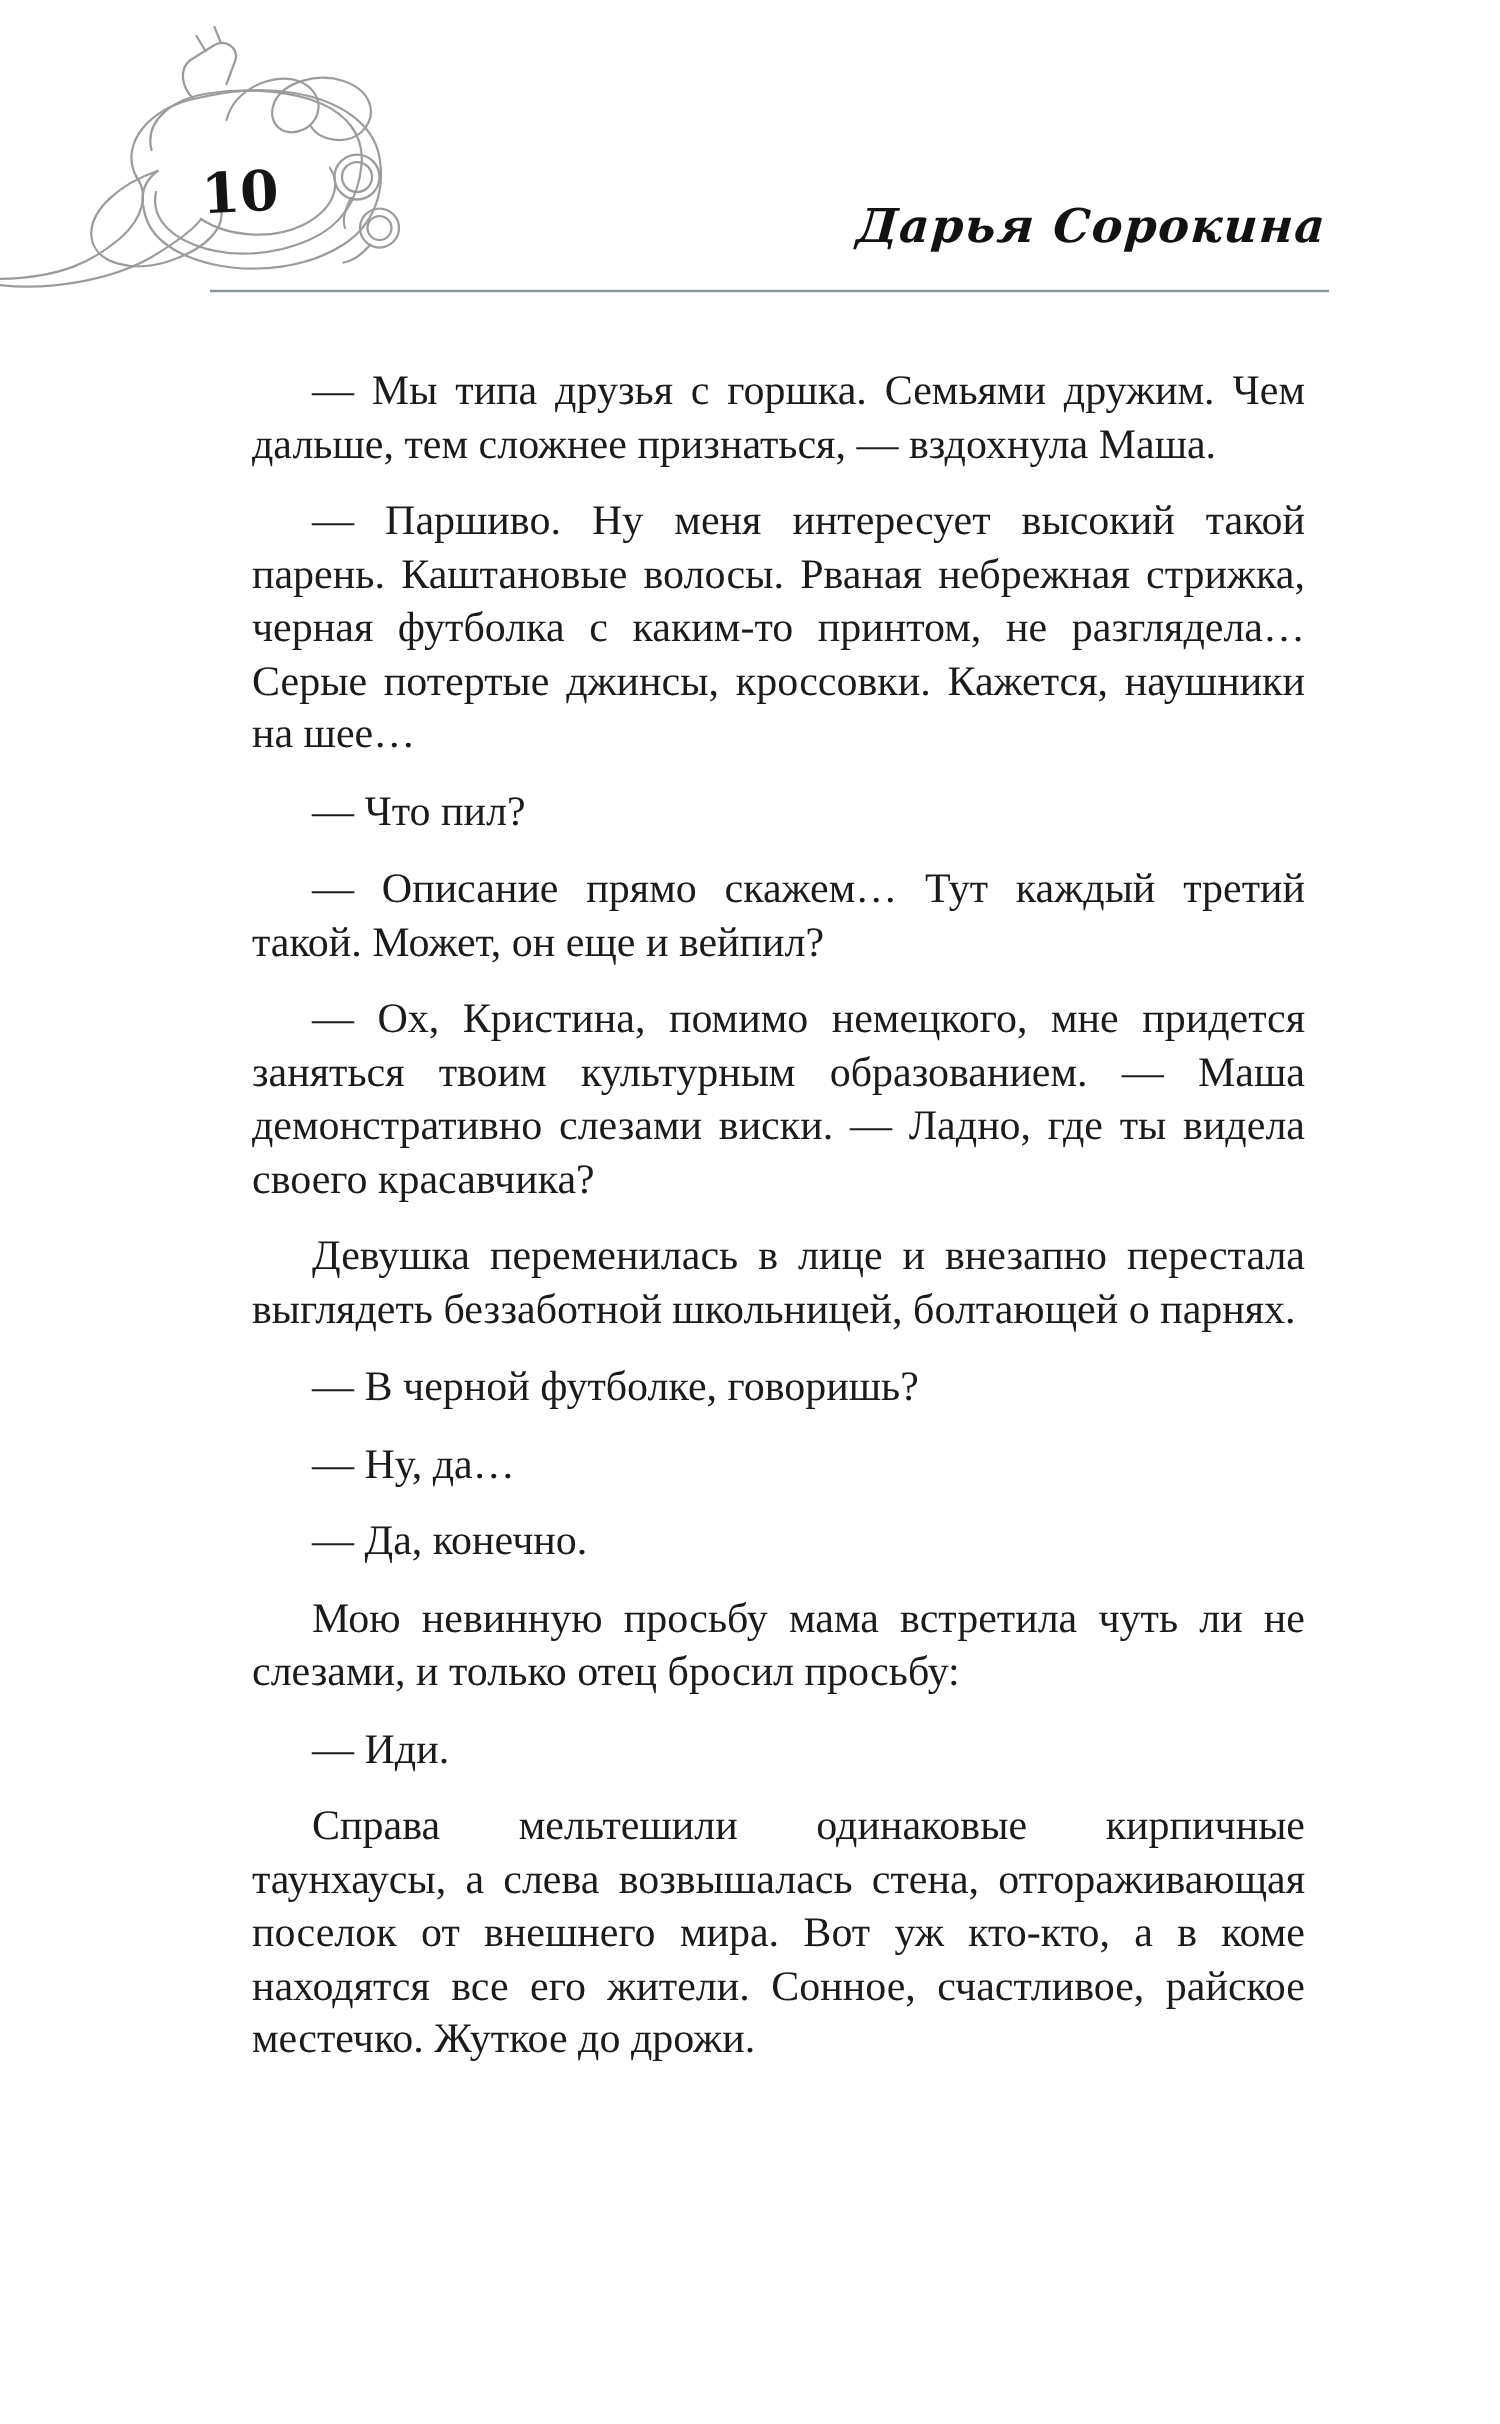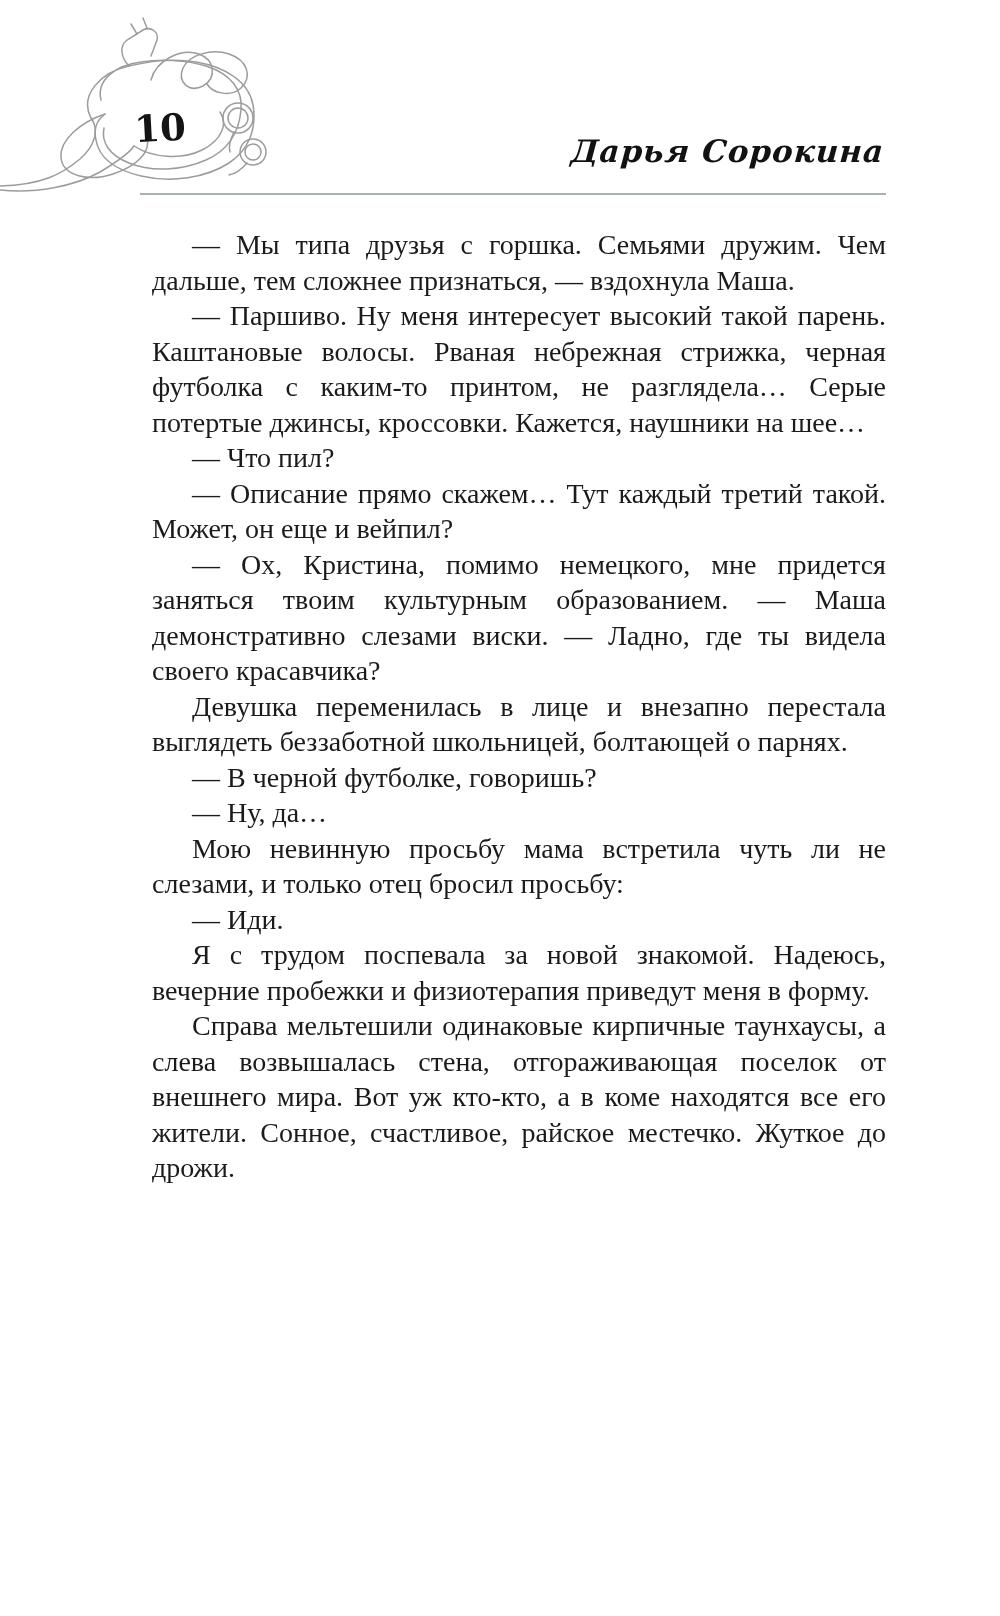--- a/index.html
+++ b/index.html
@@ -52,21 +52,21 @@
     position:absolute;
     left:152px; top:227px;
     width:734px;
     font-size:28px;
     line-height:35.5px;
     color:var(--text-color);
     text-align:justify;
     text-align-last:left;
   }
   .body-text p{
-    margin:0;
+    margin:16px;
     padding:0;
     text-indent:40px;
   }
 </style>
 </head>
 <body>
 
 <div class="page">
 
   <svg class="header-art" viewBox="0 0 1000 215" xmlns="http://www.w3.org/2000/svg">
@@ -103,19 +103,19 @@
 
   <div class="body-text">
     <p>— Мы типа друзья с горшка. Семьями дружим. Чем дальше, тем сложнее признаться, — вздохнула Маша.</p>
     <p>— Паршиво. Ну меня интересует высокий такой парень. Каштановые волосы. Рваная небрежная стрижка, черная футболка с каким-то принтом, не разглядела… Серые потертые джинсы, кроссовки. Кажется, наушники на шее…</p>
     <p>— Что пил?</p>
     <p>— Описание прямо скажем… Тут каждый третий такой. Может, он еще и вейпил?</p>
     <p>— Ох, Кристина, помимо немецкого, мне придется заняться твоим культурным образованием. — Маша демонстративно слезами виски. — Ладно, где ты видела своего красавчика?</p>
     <p>Девушка переменилась в лице и внезапно перестала выглядеть беззаботной школьницей, болтающей о парнях.</p>
     <p>— В черной футболке, говоришь?</p>
     <p>— Ну, да…</p>
+    <p>— Да, конечно.</p>
     <p>Мою невинную просьбу мама встретила чуть ли не слезами, и только отец бросил просьбу:</p>
     <p>— Иди.</p>
-    <p>Я с трудом поспевала за новой знакомой. Надеюсь, вечерние пробежки и физиотерапия приведут меня в форму.</p>
     <p>Справа мельтешили одинаковые кирпичные таунхаусы, а слева возвышалась стена, отгораживающая поселок от внешнего мира. Вот уж кто-кто, а в коме находятся все его жители. Сонное, счастливое, райское местечко. Жуткое до дрожи.</p>
   </div>
 
 </div>
 
 </body></html>

